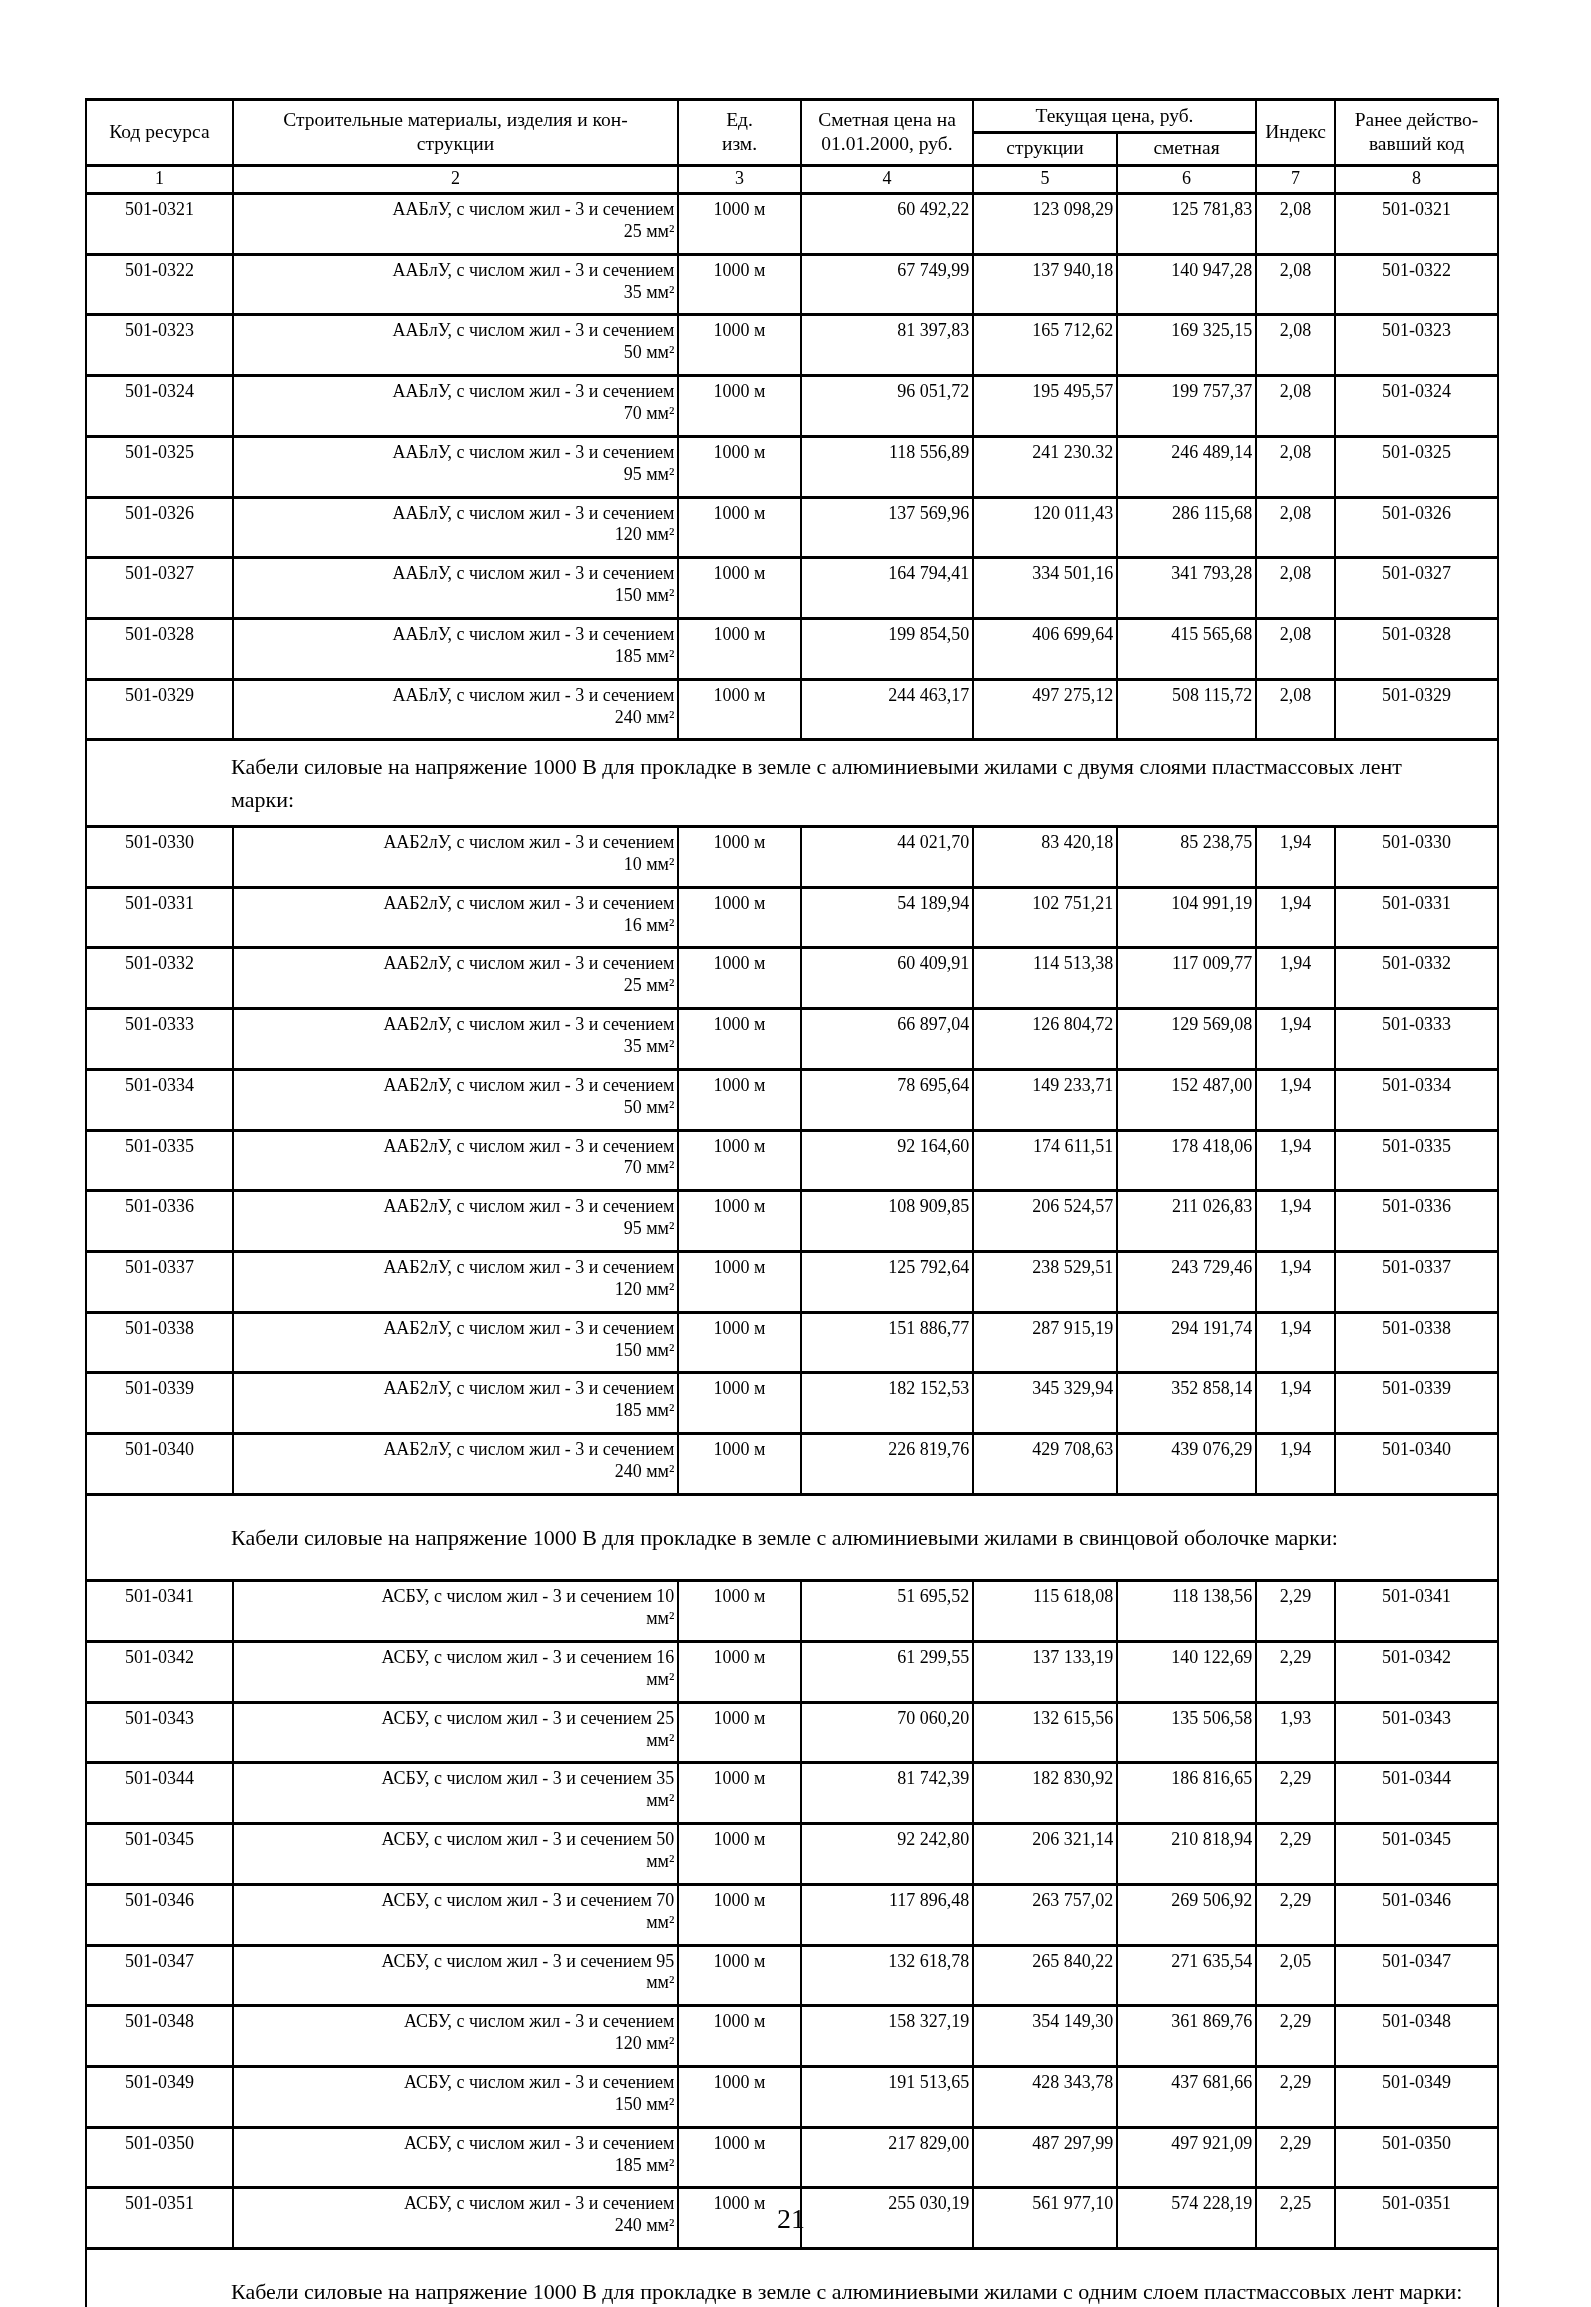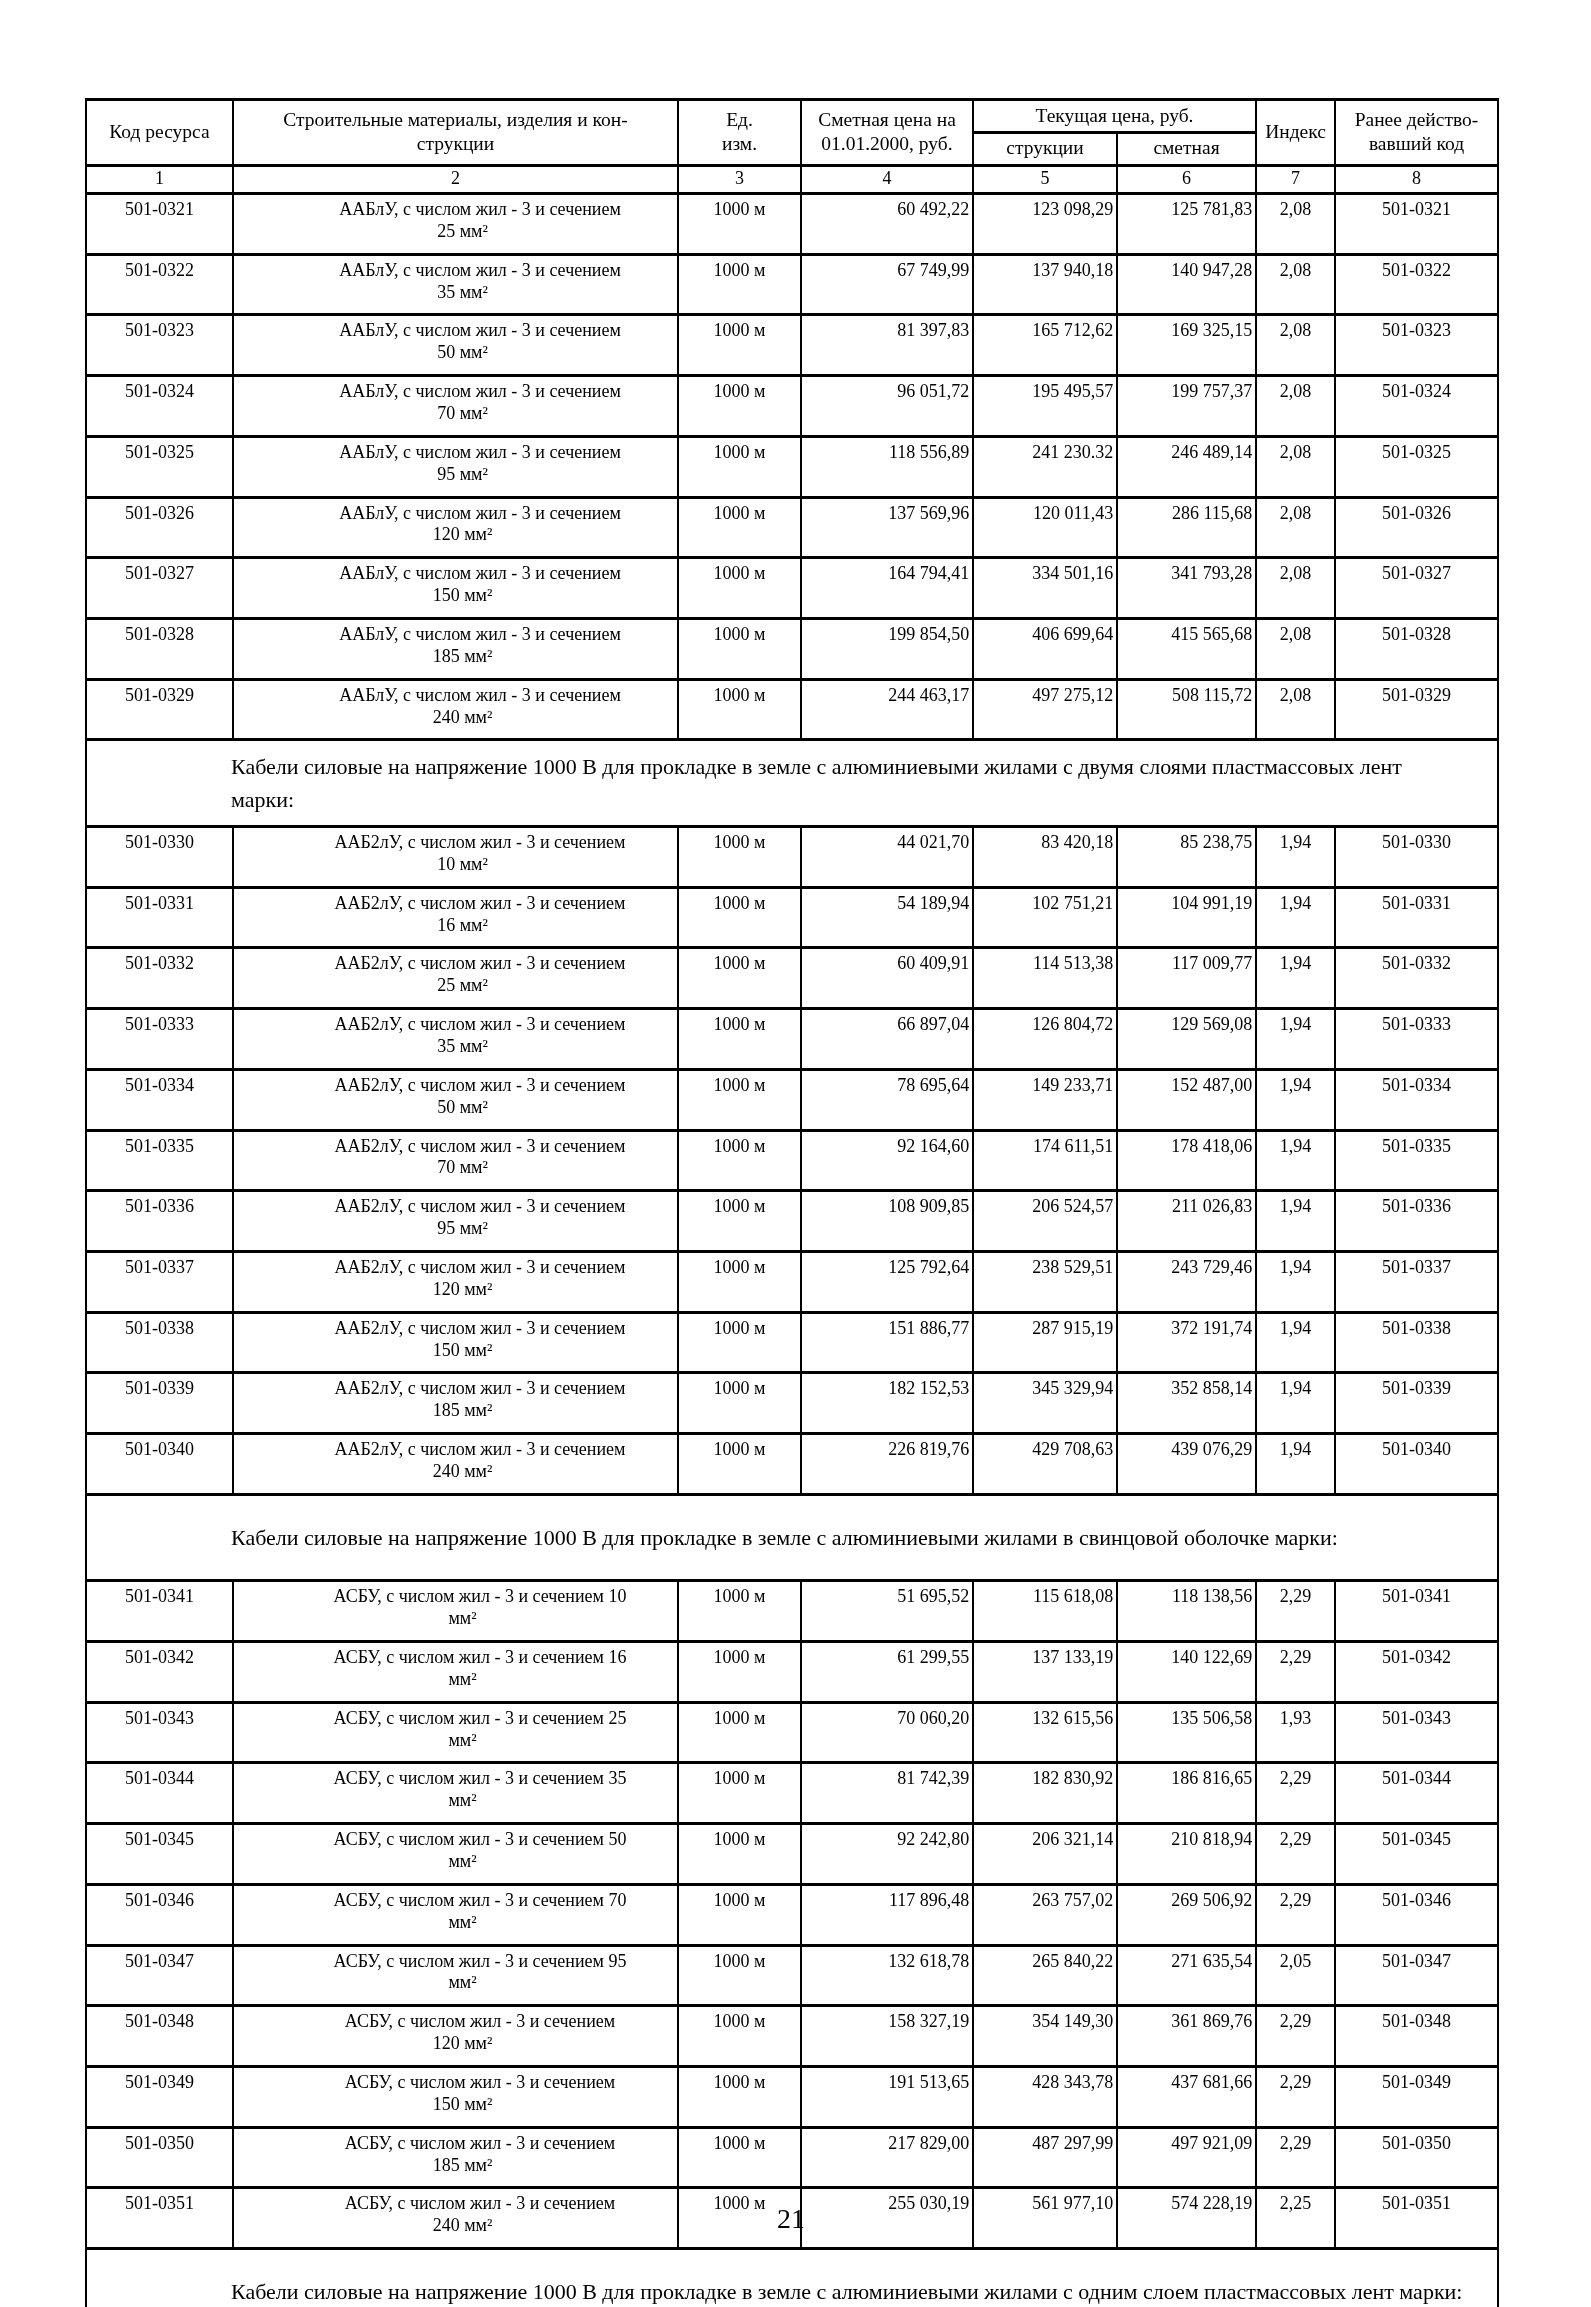--- a/index.html
+++ b/index.html
@@ -49,21 +49,21 @@
   }
   tr.item-row td {
     height: 51px;
     vertical-align: top;
     font-size: 18px;
     line-height: 1.22;
     padding: 4px 2.7px 2.7px 2.7px;
   }
   td.c-code, td.c-unit, td.c-idx, td.c-old { text-align: center; }
   td.c-num { text-align: right; padding-right: 9.4px; }
-  td.c-desc { text-align: center; padding-left: 9.4px; padding-right: 5.4px; font-family: Liberation Serif, serif; }
+  td.c-desc { text-align: right; padding-left: 9.4px; padding-right: 5.4px; font-family: Liberation Serif, serif; }
   .desc-line1 { padding-left: 49px; }
   .desc-line2 { padding-left: 0; margin-left: 14px; }
   tr.section-row td {
     height: 73px;
     font-size: 22px;
     line-height: 1.5;
     text-align: left;
     vertical-align: middle;
     padding: 5.4px 27px 5.4px 144px;
   }
@@ -364,21 +364,21 @@
 
   <tr class="item-row">
     <td class="c-code">501-0338</td>
     <td class="c-desc">
       <div class="desc-line1">ААБ2лУ, с числом жил - 3 и сечением</div>
       <div class="desc-line2">150 мм²</div>
     </td>
     <td class="c-unit">1000 м</td>
     <td class="c-num">151 886,77</td>
     <td class="c-num">287 915,19</td>
-    <td class="c-num">372 191,74</td>
+    <td class="c-num">294 191,74</td>
     <td class="c-idx">1,94</td>
     <td class="c-old">501-0338</td>
   </tr>
 
   <tr class="item-row">
     <td class="c-code">501-0339</td>
     <td class="c-desc">
       <div class="desc-line1">ААБ2лУ, с числом жил - 3 и сечением</div>
       <div class="desc-line2">185 мм²</div>
     </td>

